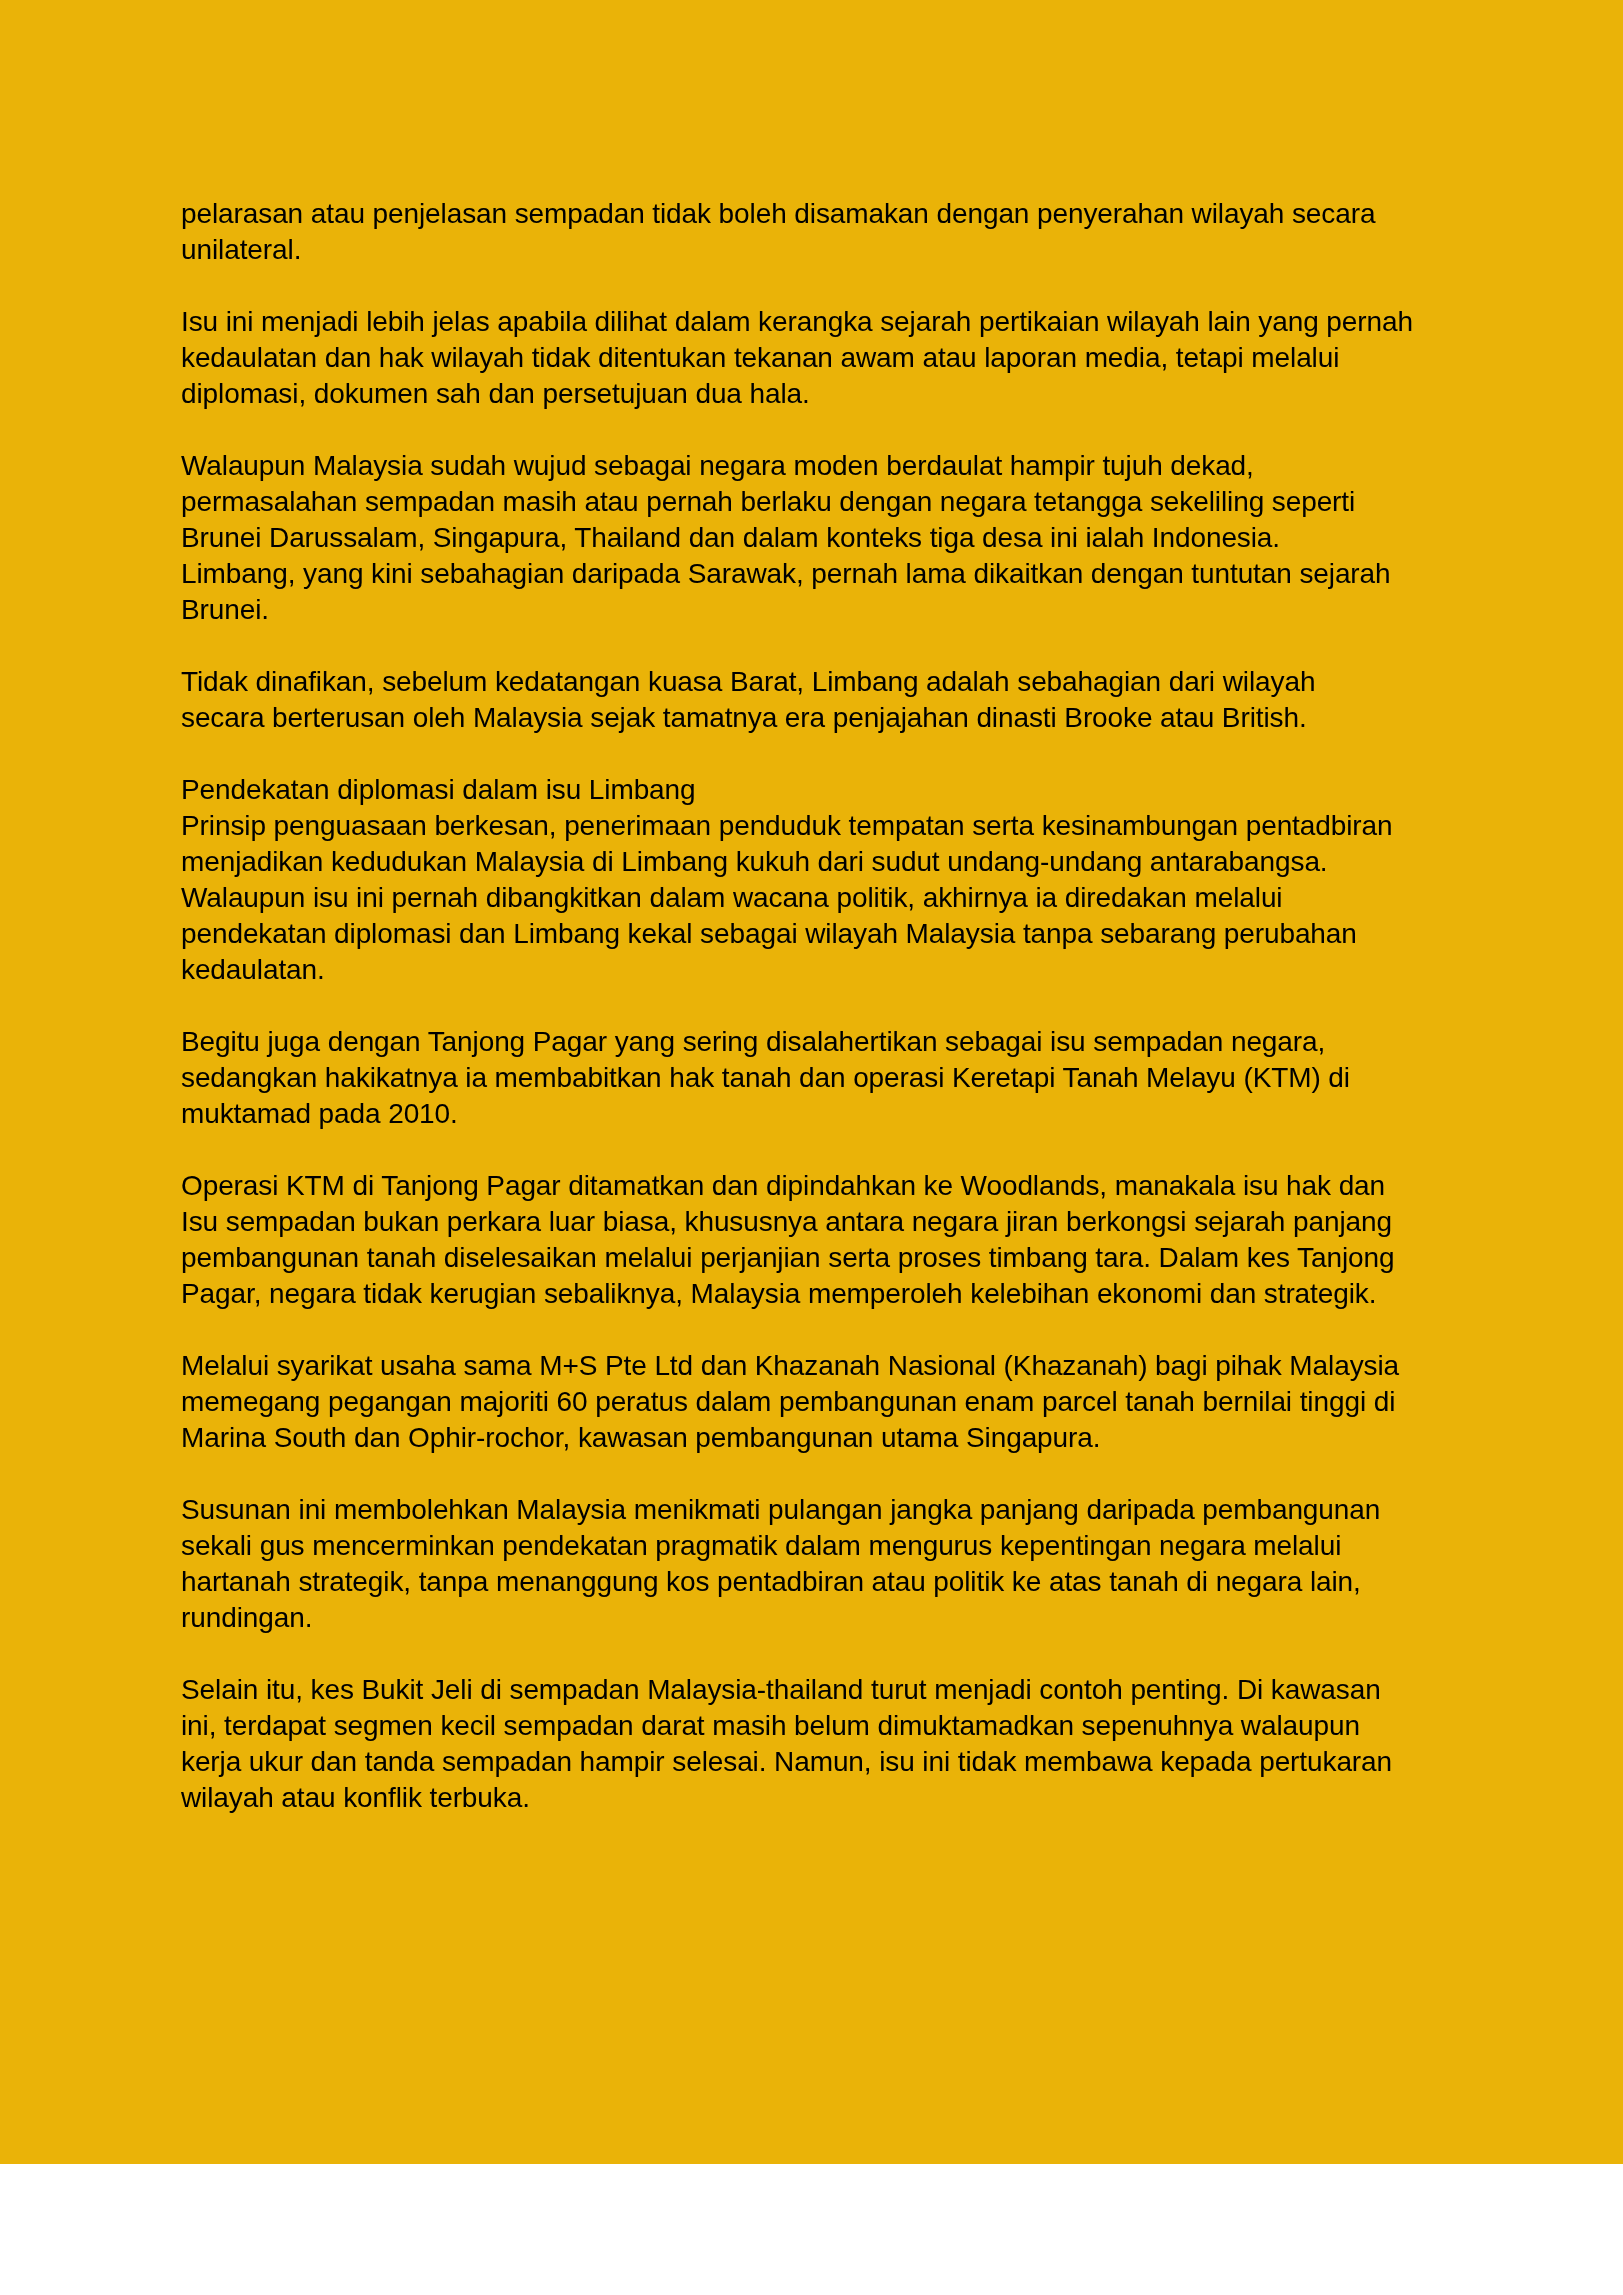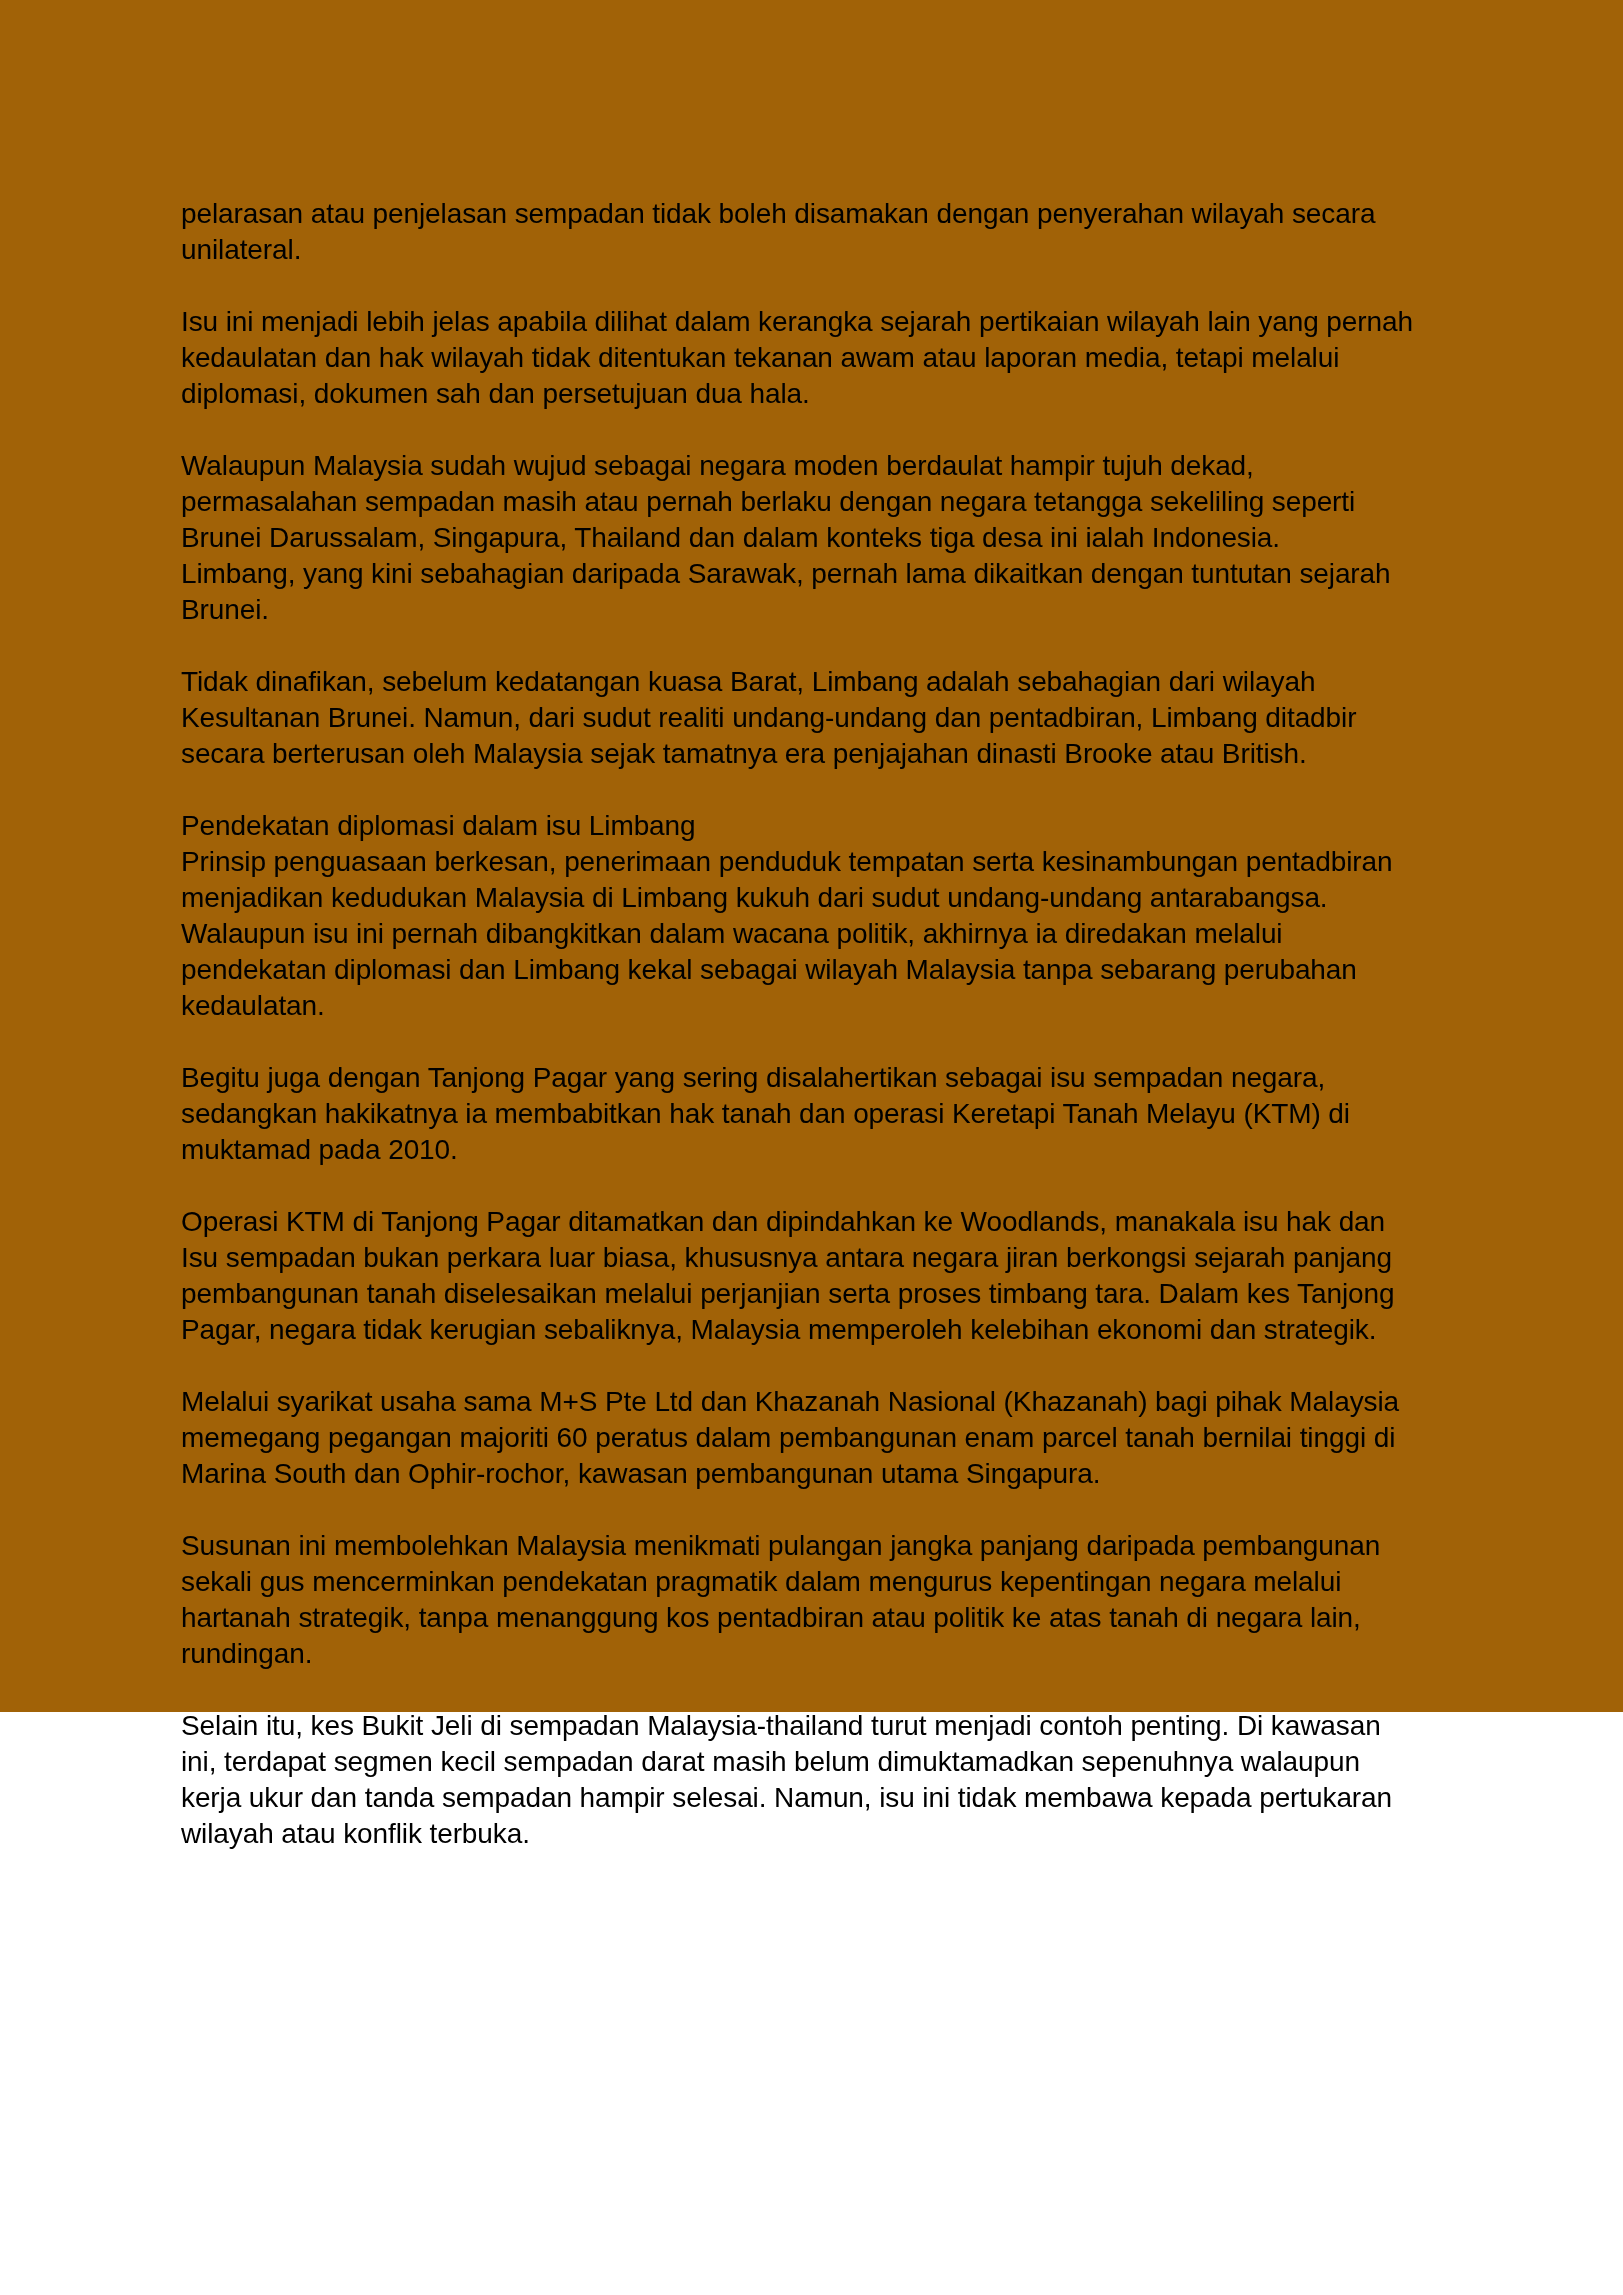--- a/index.html
+++ b/index.html
@@ -9,22 +9,22 @@
   body {
     width: 1623px;
     height: 2295px;
     background: #ffffff;
     overflow: hidden;
     font-family: "Liberation Sans", "DejaVu Sans", sans-serif;
   }
   .page {
     position: relative;
     width: 1623px;
-    height: 1712px;
-    background: #a16207;
+    height: 2164px;
+    background: #eab308;
   }
   .content {
     position: absolute;
     top: 196px;
     left: 181px;
     right: 150px;
     color: #000000;
     font-size: 28px;
     line-height: 36px;
     letter-spacing: -0.1px;
@@ -54,21 +54,20 @@
       </p>
       <p class="para">
         <span class="line">Walaupun Malaysia sudah wujud sebagai negara moden berdaulat hampir tujuh dekad,</span>
         <span class="line">permasalahan sempadan masih atau pernah berlaku dengan negara tetangga sekeliling seperti</span>
         <span class="line">Brunei Darussalam, Singapura, Thailand dan dalam konteks tiga desa ini ialah Indonesia.</span>
         <span class="line">Limbang, yang kini sebahagian daripada Sarawak, pernah lama dikaitkan dengan tuntutan sejarah</span>
         <span class="line">Brunei.</span>
       </p>
       <p class="para">
         <span class="line">Tidak dinafikan, sebelum kedatangan kuasa Barat, Limbang adalah sebahagian dari wilayah</span>
-        <span class="line">Kesultanan Brunei. Namun, dari sudut realiti undang-undang dan pentadbiran, Limbang ditadbir</span>
         <span class="line">secara berterusan oleh Malaysia sejak tamatnya era penjajahan dinasti Brooke atau British.</span>
       </p>
       <p class="para">
         <span class="line">Pendekatan diplomasi dalam isu Limbang</span>
         <span class="line">Prinsip penguasaan berkesan, penerimaan penduduk tempatan serta kesinambungan pentadbiran</span>
         <span class="line">menjadikan kedudukan Malaysia di Limbang kukuh dari sudut undang-undang antarabangsa.</span>
         <span class="line">Walaupun isu ini pernah dibangkitkan dalam wacana politik, akhirnya ia diredakan melalui</span>
         <span class="line">pendekatan diplomasi dan Limbang kekal sebagai wilayah Malaysia tanpa sebarang perubahan</span>
         <span class="line">kedaulatan.</span>
       </p>

